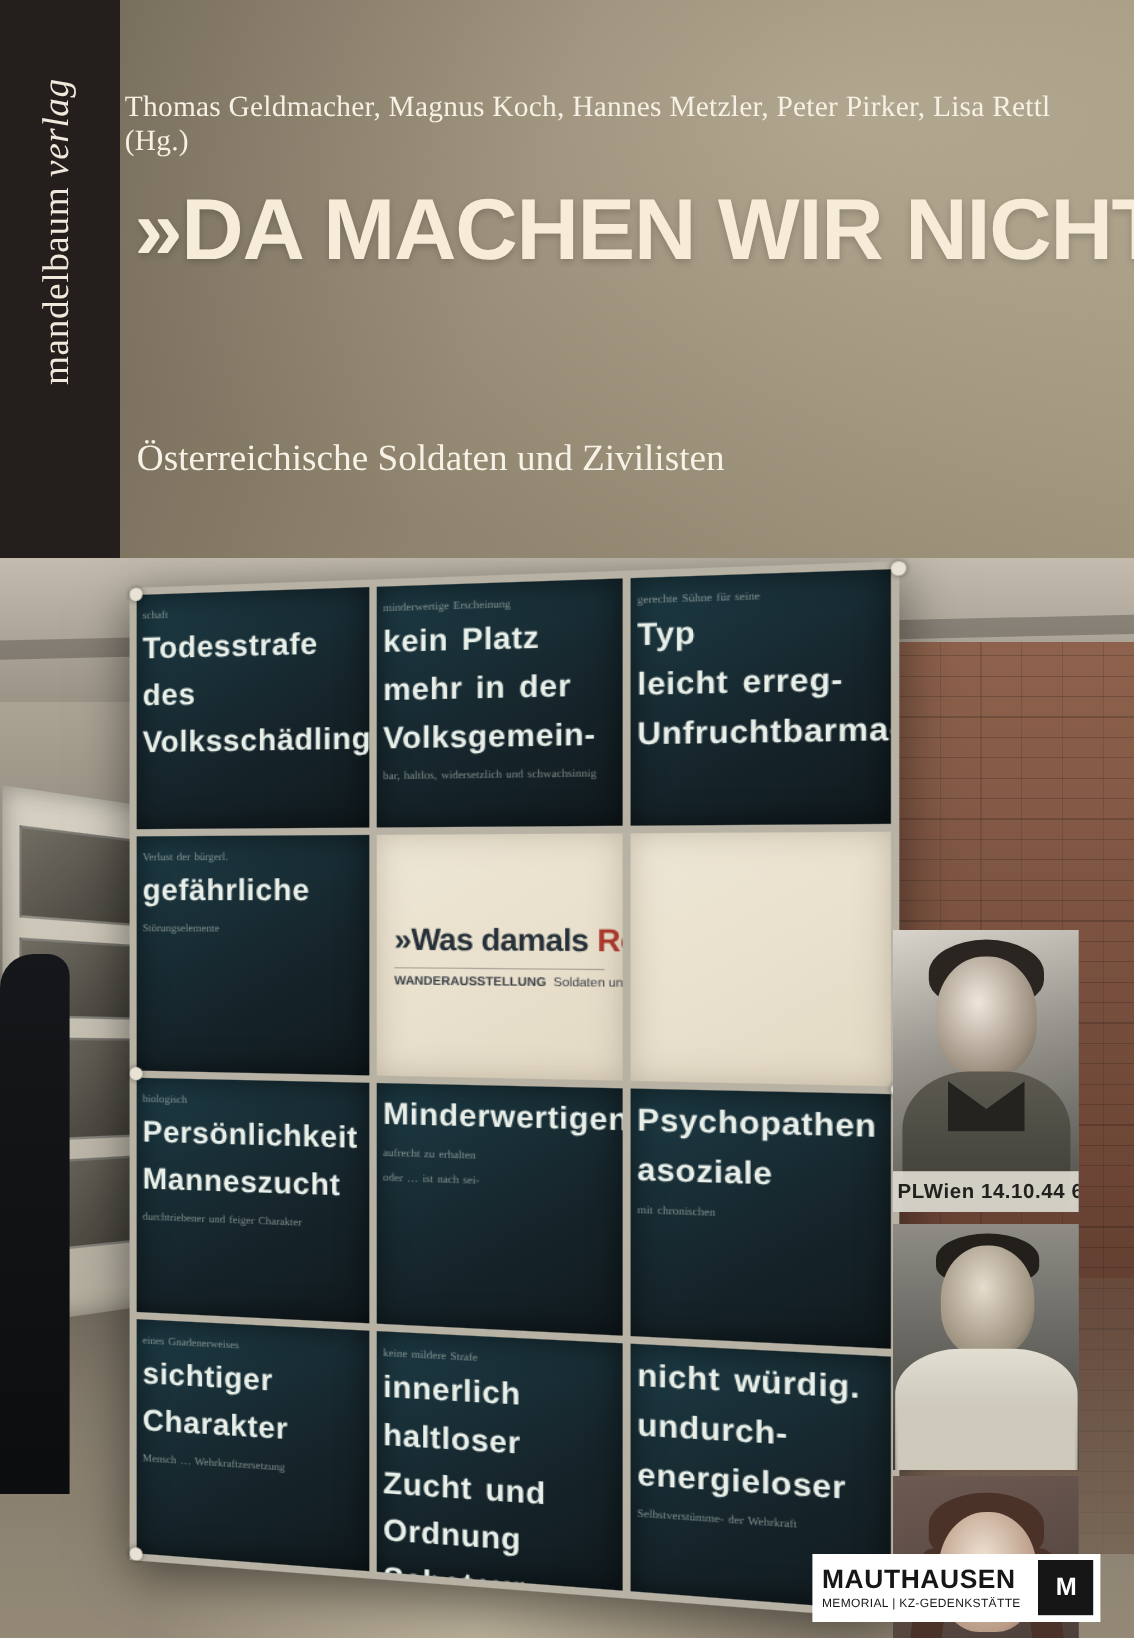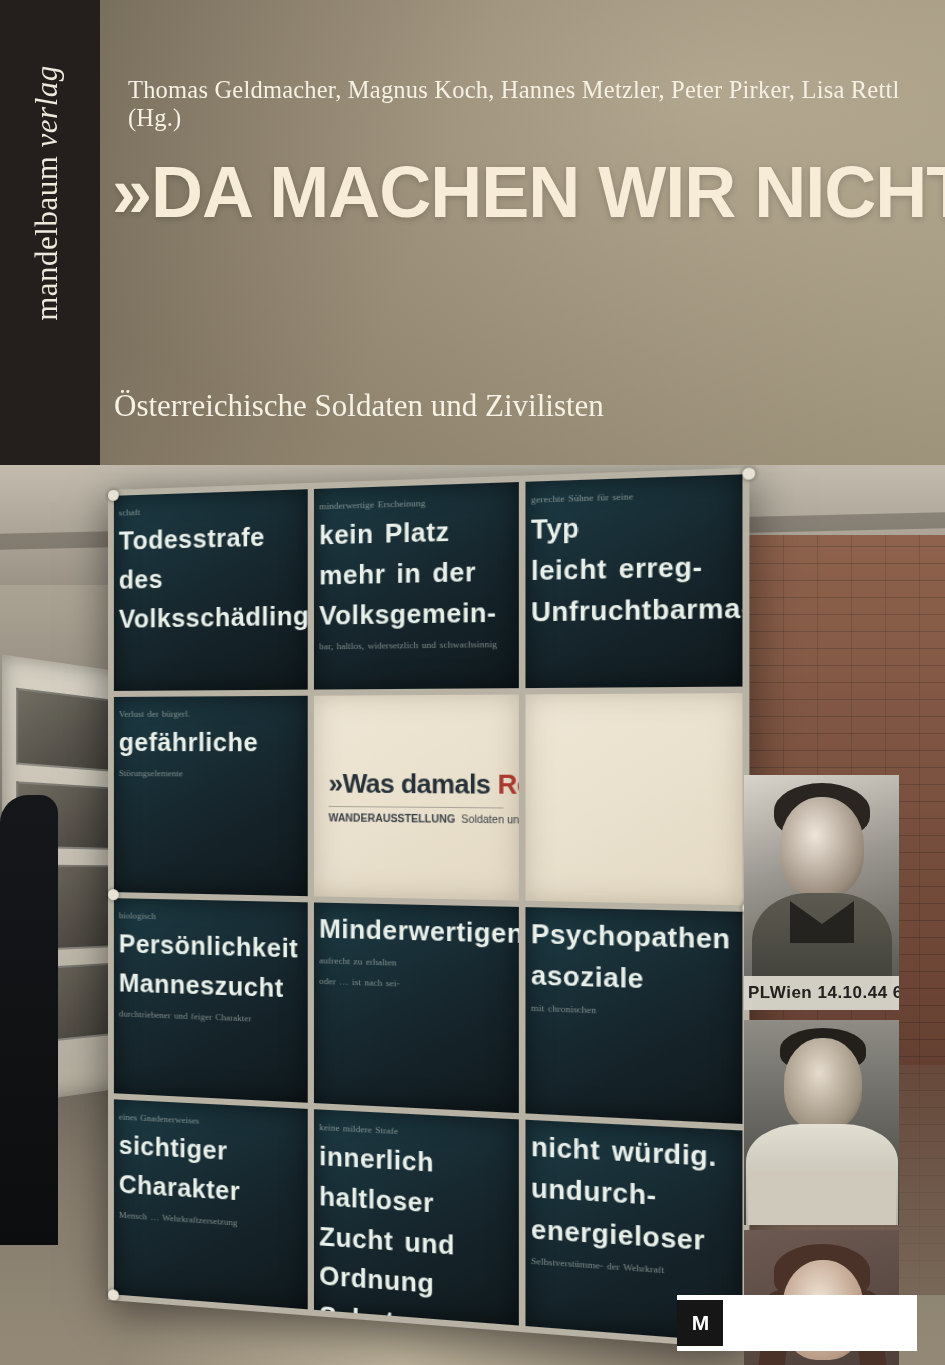--- a/index.html
+++ b/index.html
@@ -53,21 +53,21 @@
     font-size: 31px;
     letter-spacing: 0.5px;
     font-family: "Liberation Serif", serif;
     white-space: nowrap;
   }
   .spine-label .italic { font-style: italic; }
 
   
   .editors {
     position: absolute;
-    left: 128px;
+    left: 104px;
     top: 76px;
     width: 800px;
     color: #f6f1e4;
     font-size: 24.5px;
     letter-spacing: 0.2px;
     font-family: "Liberation Serif", serif;
     z-index: 6;
   }
 
   
@@ -92,21 +92,21 @@
     position: absolute;
     left: 114px;
     top: 362px;
     width: 720px;
     color: #f7f2e6;
     font-family: "Liberation Serif", serif;
     font-size: 31px;
     line-height: 1.32;
     z-index: 6;
   }
-  .subtitle .line { display: block; margin-top: 24px; }
+  .subtitle .line { display: block; }
 
   
   .photo {
     position: absolute;
     left: 0; top: 465px;
     width: 945px;
     height: 900px;
     overflow: hidden;
     background: #2e2f2c;
   }
@@ -541,17 +541,21 @@
         <div class="f3-braid-l"></div>
         <div class="f3-braid-r"></div>
         <div class="f3-hair"></div>
         <div class="face f3"></div>
 
       </div>
 
     </div>
 
     <div class="logo">
+      <div class="logo-text">
+        <div class="logo-title">MAUTHAUSEN</div>
+        <div class="logo-sub">MEMORIAL | KZ-GEDENKSTÄTTE</div>
+      </div>
       <div class="logo-mark">M</div>
     </div>
 
   </div>
 </div>
 
 </body></html>

